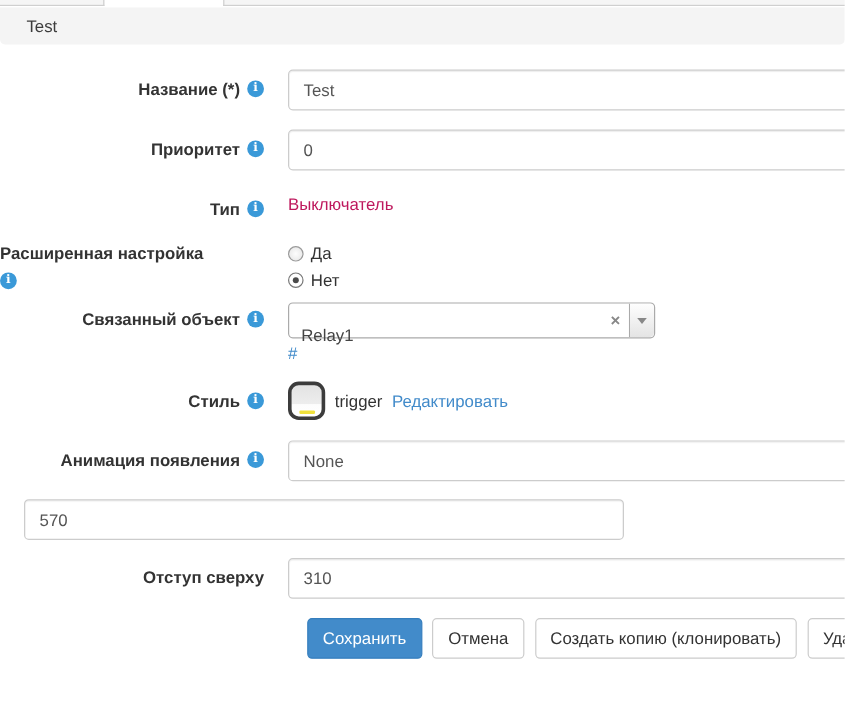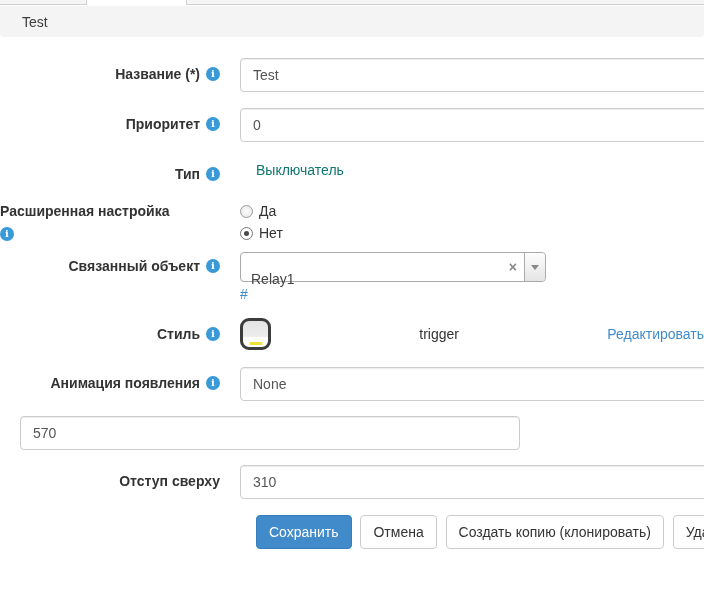--- a/index.html
+++ b/index.html
@@ -48,21 +48,21 @@
     content: "i"; color: #fff; font-family: "DejaVu Serif", serif;
     font-weight: bold; font-size: 10px; line-height: 14px;
     display: block; text-align: center;
   }
   .form-control {
     width: 500px; height: 34px; padding: 6px 12px; font-size: 14px;
     font-family: "Liberation Sans", sans-serif;
     color: #555; background: #fff; border: 1px solid #ccc; border-radius: 4px;
     box-shadow: inset 0 1px 1px rgba(0,0,0,.075); outline: none;
   }
-  .static-text { line-height: 20px; color: #0f766e; margin-left: 16px; }
+  .static-text { line-height: 20px; color: #be185d; }
   
   .radio-line { display: flex; align-items: center; height: 20px; cursor: pointer; }
   .radio-line + .radio-line { margin-top: 2px; }
   .radio-circle {
     width: 13px; height: 13px; border-radius: 50%;
     border: 1px solid #9a9a9a; background: radial-gradient(#fdfdfd, #e4e4e4);
     position: relative; margin-right: 6px; flex: 0 0 13px;
   }
   .radio-circle.checked { border-color: #777; background: #fff; }
   .radio-circle .dot { display: none; }
@@ -89,21 +89,21 @@
     background: linear-gradient(#fefefe, #e4e4e4);
     display: flex; align-items: center; justify-content: center;
   }
   .arrow-down {
     width: 0; height: 0; border-left: 4px solid transparent;
     border-right: 4px solid transparent; border-top: 5px solid #888;
   }
   .hash-link-row { margin-top: 4px; line-height: 17px; }
   a.link { color: #428bca; text-decoration: none; cursor: pointer; }
   
-  .style-row { display: flex; align-items: center; gap: 20px; justify-content: space-between; }
+  .style-row { display: flex; align-items: center; gap: 8px; }
   .style-icon {
     width: 31px; height: 32px; border: 3px solid #3c3c3c; border-radius: 9px;
     background: linear-gradient(#e3e3e3, #ededed 60%, #fdfdfd 62%, #fff);
     position: relative;
   }
   .style-icon .indicator {
     position: absolute; bottom: 2px; left: 50%; transform: translateX(-50%);
     width: 13px; height: 3px; background: #f0e13c; border-radius: 1px;
   }
   .style-value { color: #333; }

